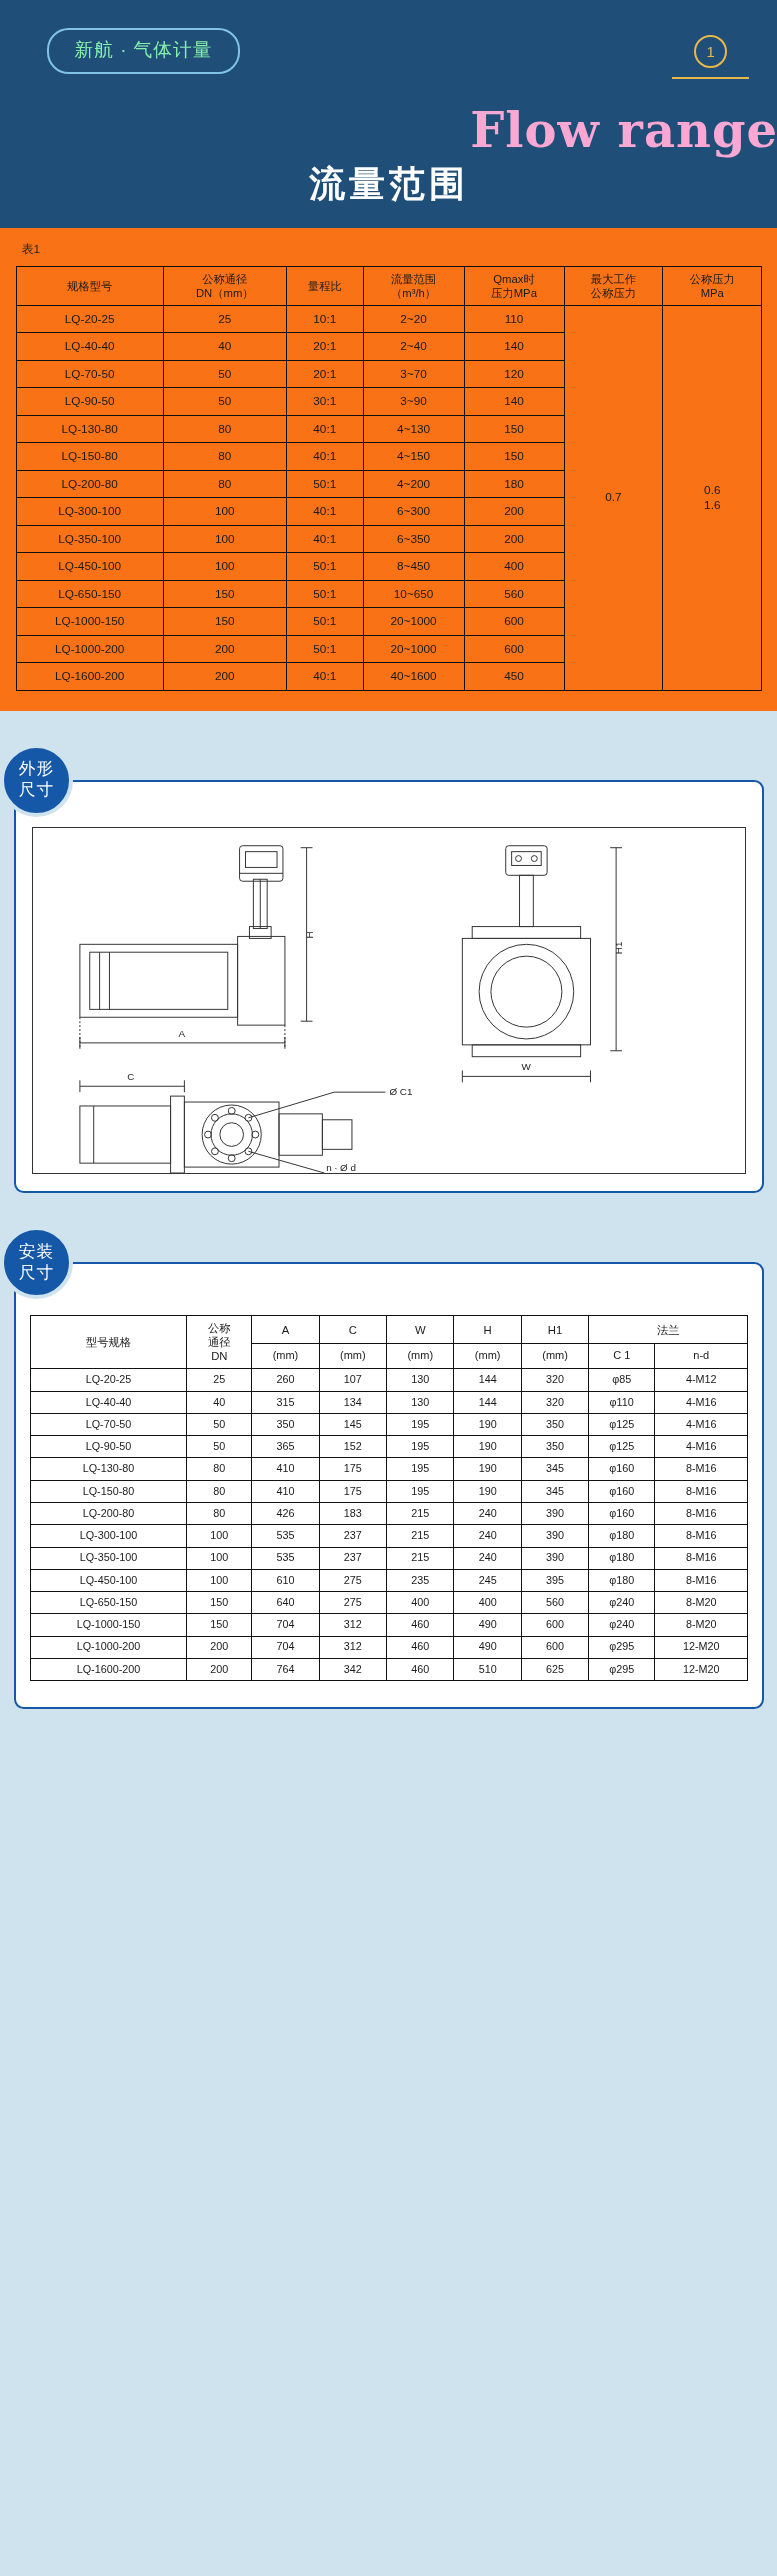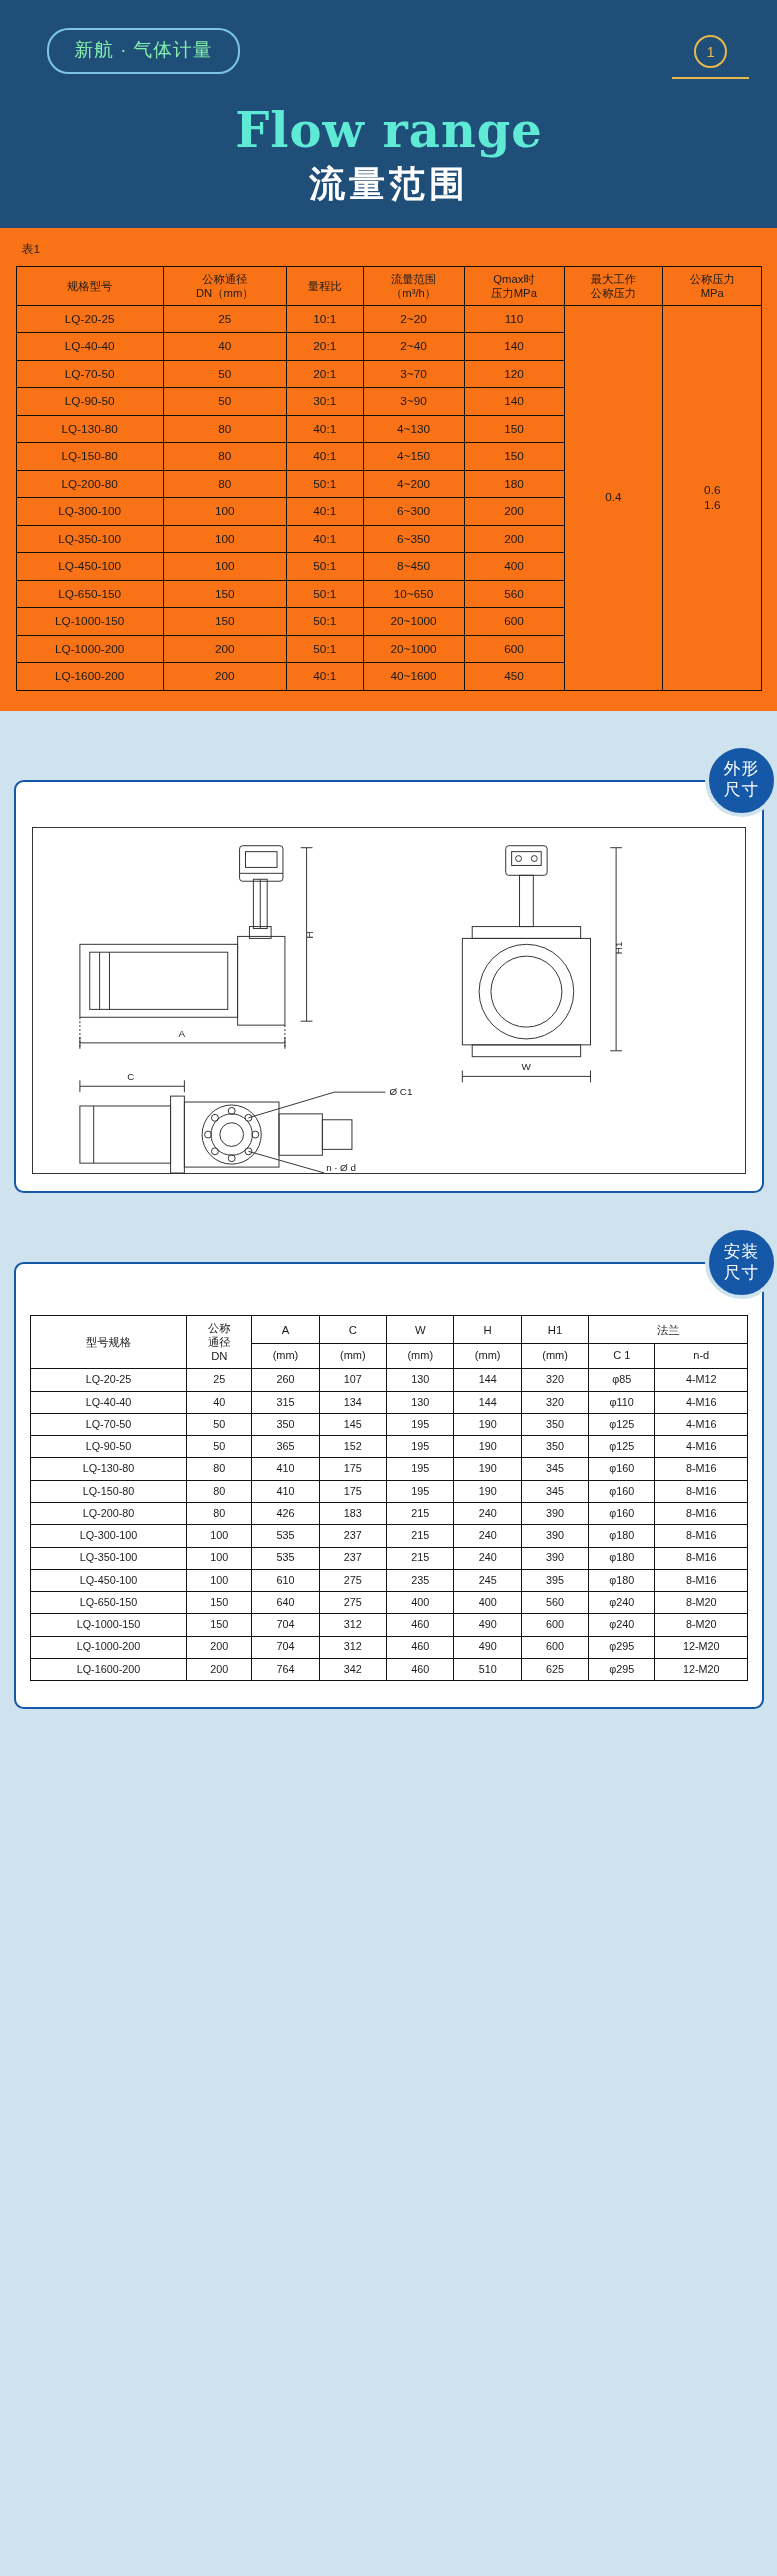--- a/index.html
+++ b/index.html
@@ -42,22 +42,22 @@
   }
   .page-badge-underline {
     position:absolute;
     right: 29.5px;
     top: 77px;
     width: 77px;
     height: 2px;
     background:#e8b84b;
   }
   .title-en {
-    text-align:center;
-    color:#5eead4;
+    text-align:right;
+    color:#f9a8d4;
     font-size: 48px;
     font-weight: bold;
     letter-spacing: 1px;
     margin-top: 27.6px;
     font-family: "DejaVu Serif", serif;
   }
   .title-cn {
     text-align:center;
     color:#ffffff;
     font-size: 36px;
@@ -92,21 +92,21 @@
   table.grid thead th {
     font-size: 11.3px;
     padding: 4.9px 2px;
   }
   .t1 td:first-child { text-align:center; }
   .t1 tbody td { height: 24.6px; }
 
   
   .section-gap { height: 33px; }
   .badge-wrap {
-    display:flex; justify-content:flex-end;
+    display:flex; justify-content:flex-start;
     position: relative;
     z-index: 3;
   }
   .sec-badge {
     background:#1558a8;
     color:#ffffff;
     width: 73px;
     height: 73px;
     border-radius: 50%;
     display:flex;
@@ -195,21 +195,21 @@
           </th>
         </tr>
       </thead>
       <tbody id="t1body">
           <tr>
             <td>LQ-20-25</td>
             <td>25</td>
             <td>10:1</td>
             <td>2~20</td>
             <td>110</td>
-            <td rowspan="14">0.4</td>
+            <td rowspan="14">0.7</td>
             <td rowspan="14">
               <div>0.6</div>
               <div>1.6</div>
             </td>
           </tr>
           <tr>
             <td>LQ-40-40</td>
             <td>40</td>
             <td>20:1</td>
             <td>2~40</td>

